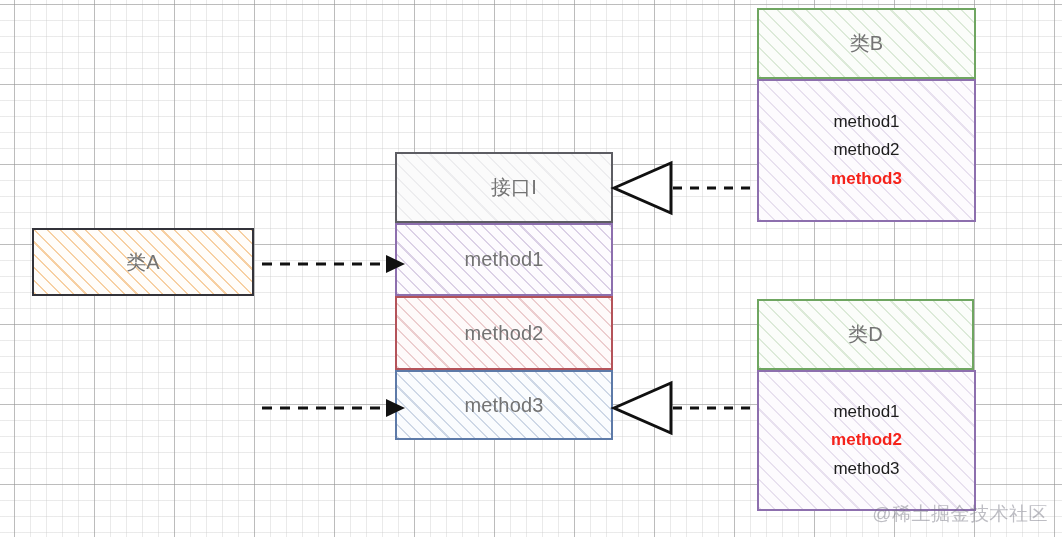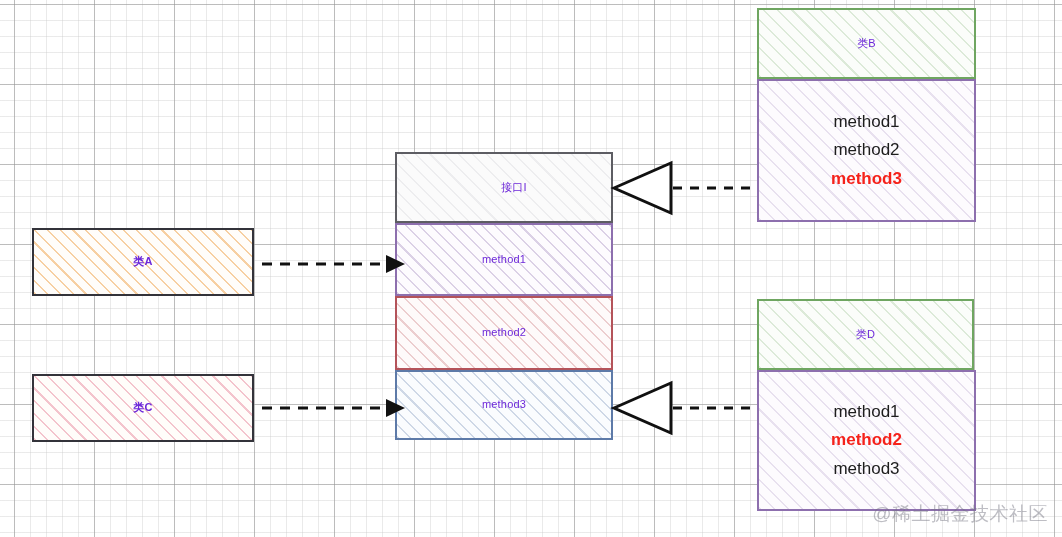--- a/index.html
+++ b/index.html
@@ -38,40 +38,39 @@
     box-sizing: border-box;
     display: flex;
     align-items: center;
     justify-content: center;
     text-align: center;
   }
 
   .node-label {
     position: relative;
     z-index: 3;
-    color: #6d28d9;
-    font-size: 11px;
+    color: #737373;
+    font-size: 20px;
     line-height: 1.45;
     letter-spacing: .2px;
   }
 
   
   .hatch::before {
     content: "";
     position: absolute;
     left: 0; top: 0; right: 0; bottom: 0;
     z-index: 1;
     pointer-events: none;
   }
 
   
   .plain-box {
     border: 2.5px solid #33333a;
     background: #fffdfa;
-    font-weight: bold;
   }
   .hatch-orange::before {
     background-image: repeating-linear-gradient(45deg,
       rgba(240,170,90,0.55) 0px, rgba(240,170,90,0.55) 1.6px,
       rgba(0,0,0,0) 1.6px, rgba(0,0,0,0) 9px);
   }
   .hatch-pink::before {
     background-image: repeating-linear-gradient(45deg,
       rgba(232,140,160,0.50) 0px, rgba(232,140,160,0.50) 1.6px,
       rgba(0,0,0,0) 1.6px, rgba(0,0,0,0) 9px);
@@ -173,23 +172,20 @@
 </style>
 </head>
 <body>
 
 <div id="canvas">
 
   <div class="node plain-box hatch hatch-orange" style="left:32px; top:228px; width:222px; height:68px;">
     <span class="node-label">类A</span>
   </div>
 
-  <div class="node plain-box hatch hatch-pink" style="left:32px; top:374px; width:222px; height:68px;">
-    <span class="node-label">类C</span>
-  </div>
 
   <div class="node iface-head hatch" style="left:395px; top:152px; width:218px; height:71px;">
     <span class="node-label">接口I</span>
   </div>
 
   <div class="node row-purple hatch" style="left:395px; top:223px; width:218px; height:73px;">
     <span class="node-label">method1</span>
   </div>
 
   <div class="node row-red hatch" style="left:395px; top:296px; width:218px; height:74px;">

